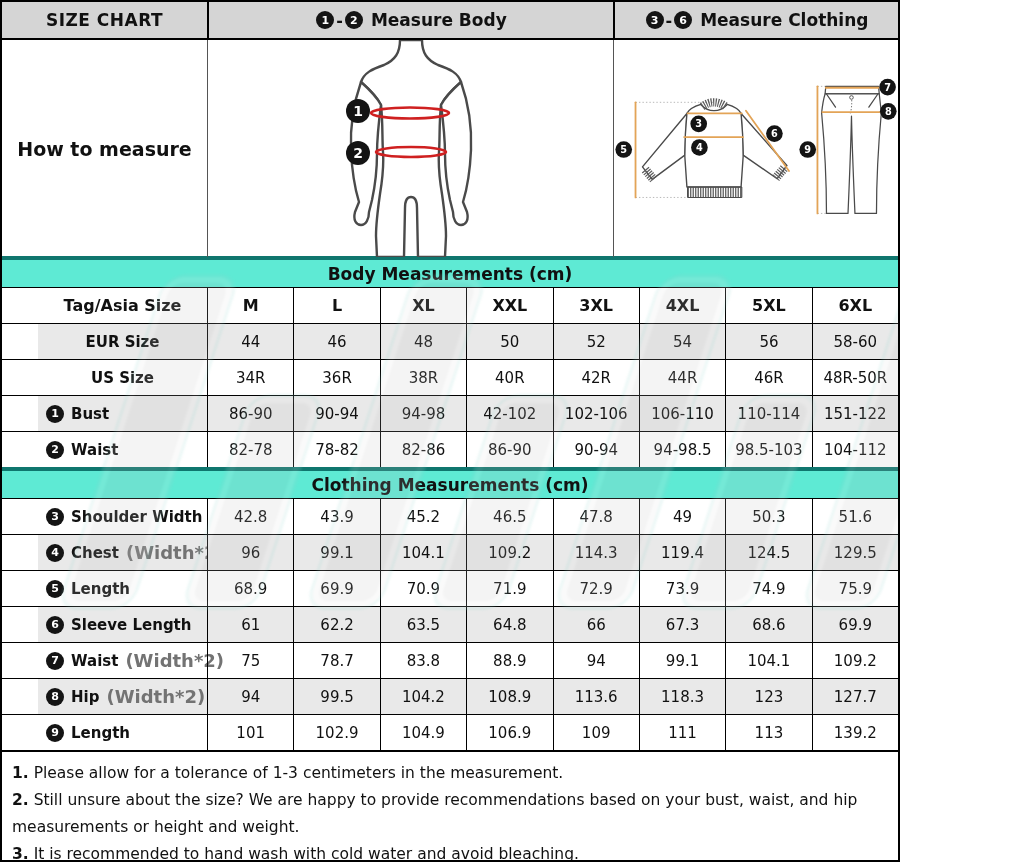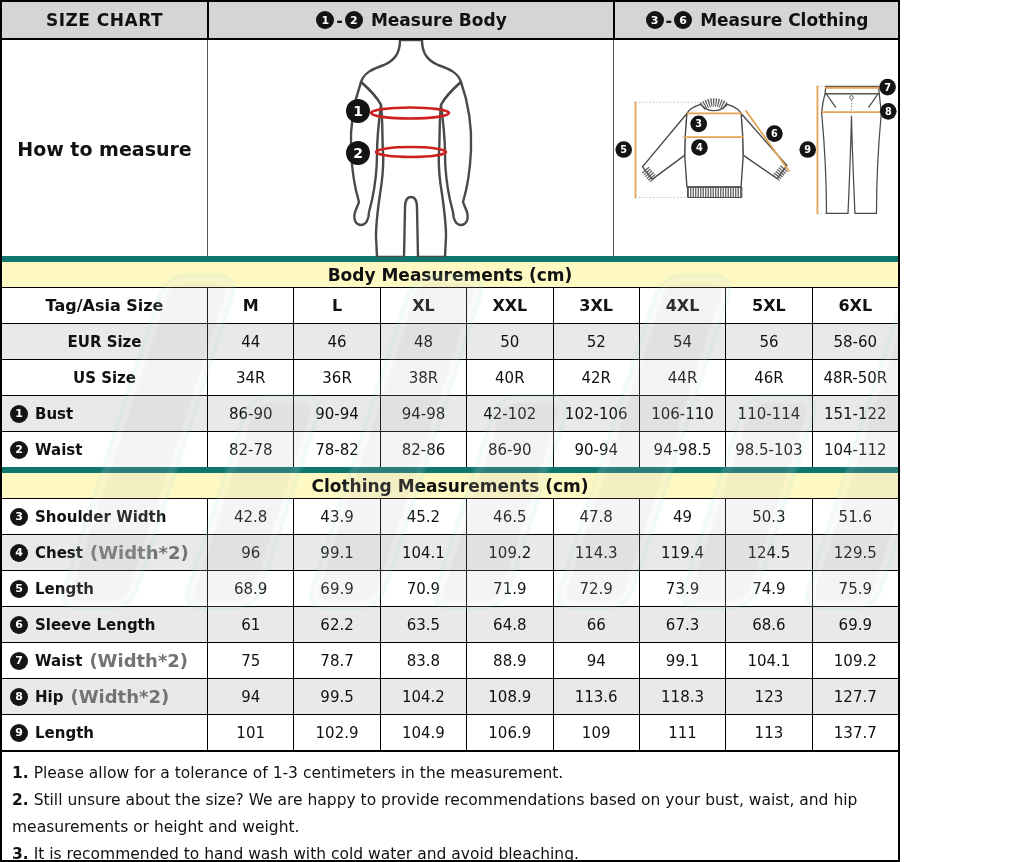--- a/index.html
+++ b/index.html
@@ -36,33 +36,33 @@
   .measure{display:grid;grid-template-columns:205px 406px 1fr;height:218px;border-top:2px solid #000;}
   .measure>div{border-left:1px solid #555;position:relative;}
   .measure>div:first-child{border-left:none;}
   .htm-label{
     display:flex;align-items:center;justify-content:center;
     font-weight:bold;font-size:19px;
   }
   .fig svg{display:block;width:100%;height:100%;}
   
   .section{
-    height:31px;background:#fef9c3;
-    border-top:6px solid #0f766e;
+    height:31px;background:#5eead4;
+    border-top:4px solid #0f766e;
     display:flex;align-items:center;justify-content:center;
     font-weight:bold;font-size:17px;
   }
   
   .trow{display:grid;grid-template-columns:205px repeat(8,1fr);height:36px;border-top:1px solid #000;}
   .trow>div{
     border-left:1px solid #000;
     display:flex;align-items:center;justify-content:center;
     font-size:15px;
   }
-  .trow>div:first-child{border-left:none;}
+  .trow>div:first-child{border-left:none;margin-left:36px;}
   .trow.shade>div{background:#e9e9e9;}
   .trow.bold>div{font-weight:bold;font-size:16px;}
   .lbl{font-weight:bold;font-size:16px;}
   .lbl.left{justify-content:flex-start;padding-left:8px;gap:7px;}
   .suffix{color:#737373;font-weight:bold;font-size:18px;}
   
   .notes{border-top:2px solid #000;padding:8px 10px 0 10px;font-size:15.5px;line-height:27px;}
   .notes p{margin:0;}
   .notes b{font-weight:bold;}
   
@@ -400,21 +400,21 @@
       <span class="badge">9</span>
       <span>Length</span>
     </div>
     <div>101</div>
     <div>102.9</div>
     <div>104.9</div>
     <div>106.9</div>
     <div>109</div>
     <div>111</div>
     <div>113</div>
-    <div>137.7</div>
+    <div>139.2</div>
   </div>
 
   <div class="notes">
     <p><b>1.</b> <span>Please allow for a tolerance of 1-3 centimeters in the measurement.</span></p>
     <p><b>2.</b> <span>Still unsure about the size? We are happy to provide recommendations based on your bust, waist, and hip measurements or height and weight.</span></p>
     <p><b>3.</b> <span>It is recommended to hand wash with cold water and avoid bleaching.</span></p>
   </div>
 
   <div class="watermark">
     <div class="wm-bar"></div>

